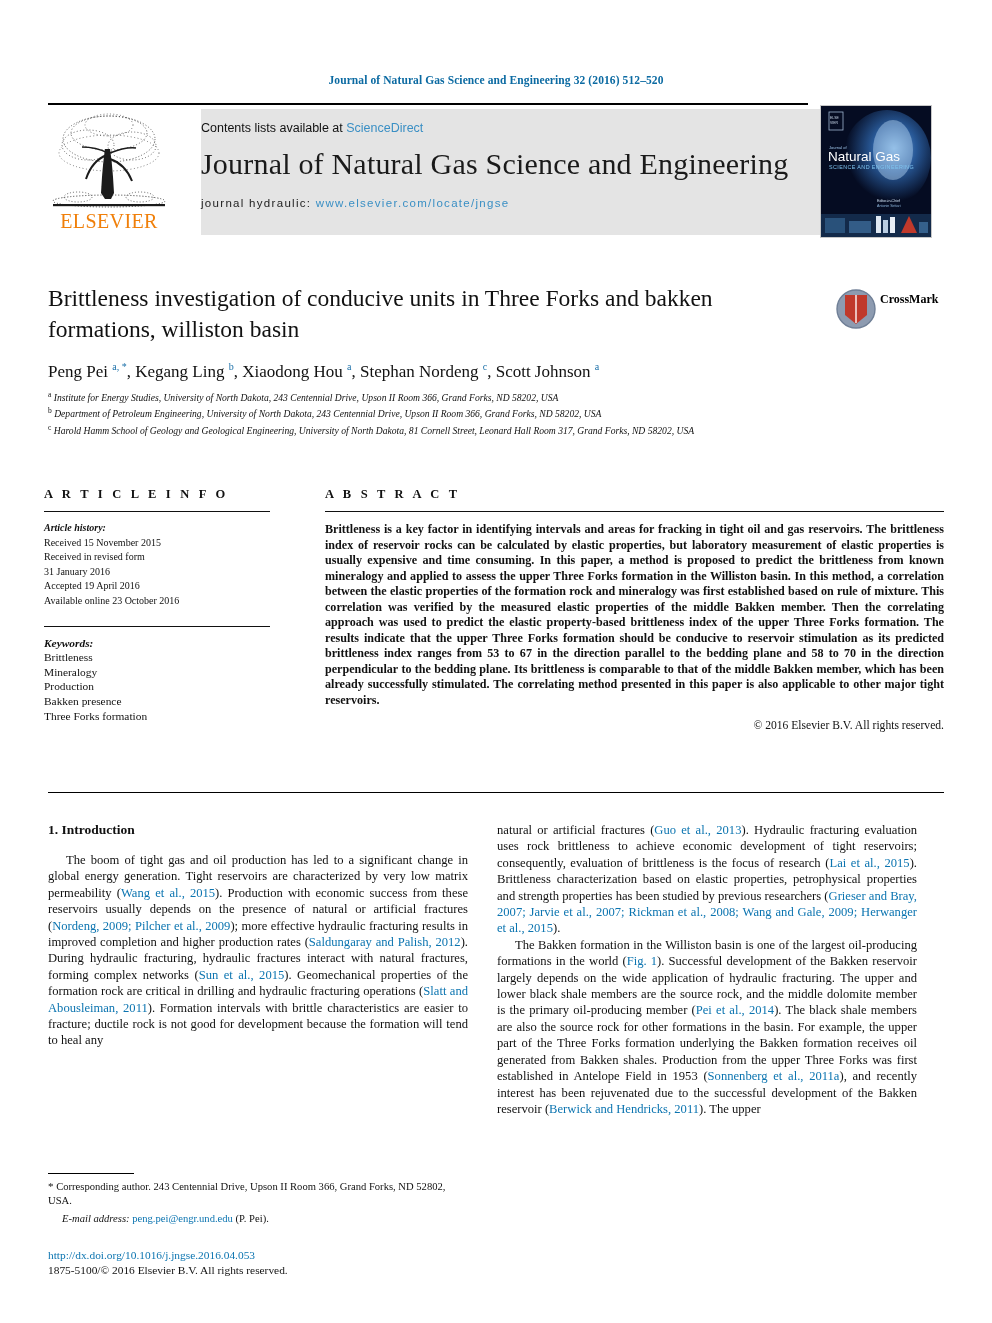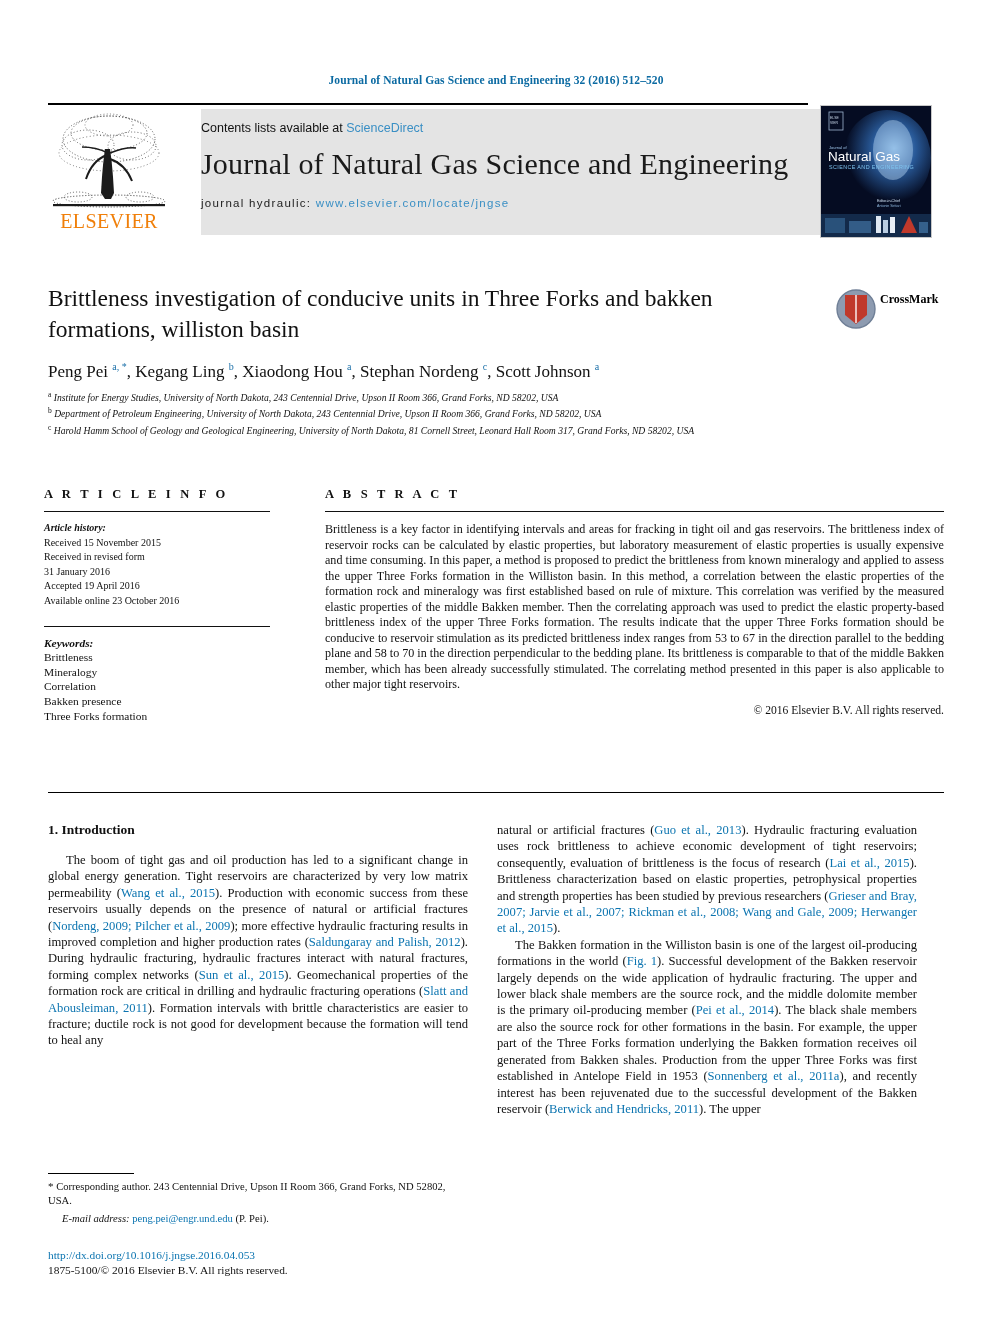--- a/index.html
+++ b/index.html
@@ -224,20 +224,21 @@
     color: #111;
   }
   .kw-block .lab { font-style: italic; font-weight: bold; }
   .abstract-text {
     margin-top: 10px;
     font-family: "Liberation Serif", serif;
     font-size: 12.1px;
     line-height: 15.5px;
     text-align: justify;
     color: #111;
+    font-weight: bold;
   }
   .copyright {
     margin-top: 11px;
     text-align: right;
     font-family: "Liberation Serif", serif;
     font-size: 11.6px;
     color: #111;
   }
 
   
@@ -433,21 +434,21 @@
           <div>Accepted 19 April 2016</div>
           <div>Available online 23 October 2016</div>
         </div>
     </div>
     <div class="kw-rule"></div>
     <div class="kw-block">
       <div class="lab">Keywords:</div>
       <div>
           <div>Brittleness</div>
           <div>Mineralogy</div>
-          <div>Correlation</div>
+          <div>Production</div>
           <div>Bakken presence</div>
           <div>Three Forks formation</div>
         </div>
     </div>
   </div>
 
   <div class="abs-col">
     <div class="sec-head">A B S T R A C T</div>
     <div class="hr-thin"></div>
     <div class="abstract-text">Brittleness is a key factor in identifying intervals and areas for fracking in tight oil and gas reservoirs. The brittleness index of reservoir rocks can be calculated by elastic properties, but laboratory measurement of elastic properties is usually expensive and time consuming. In this paper, a method is proposed to predict the brittleness from known mineralogy and applied to assess the upper Three Forks formation in the Williston basin. In this method, a correlation between the elastic properties of the formation rock and mineralogy was first established based on rule of mixture. This correlation was verified by the measured elastic properties of the middle Bakken member. Then the correlating approach was used to predict the elastic property-based brittleness index of the upper Three Forks formation. The results indicate that the upper Three Forks formation should be conducive to reservoir stimulation as its predicted brittleness index ranges from 53 to 67 in the direction parallel to the bedding plane and 58 to 70 in the direction perpendicular to the bedding plane. Its brittleness is comparable to that of the middle Bakken member, which has been already successfully stimulated. The correlating method presented in this paper is also applicable to other major tight reservoirs.</div>

